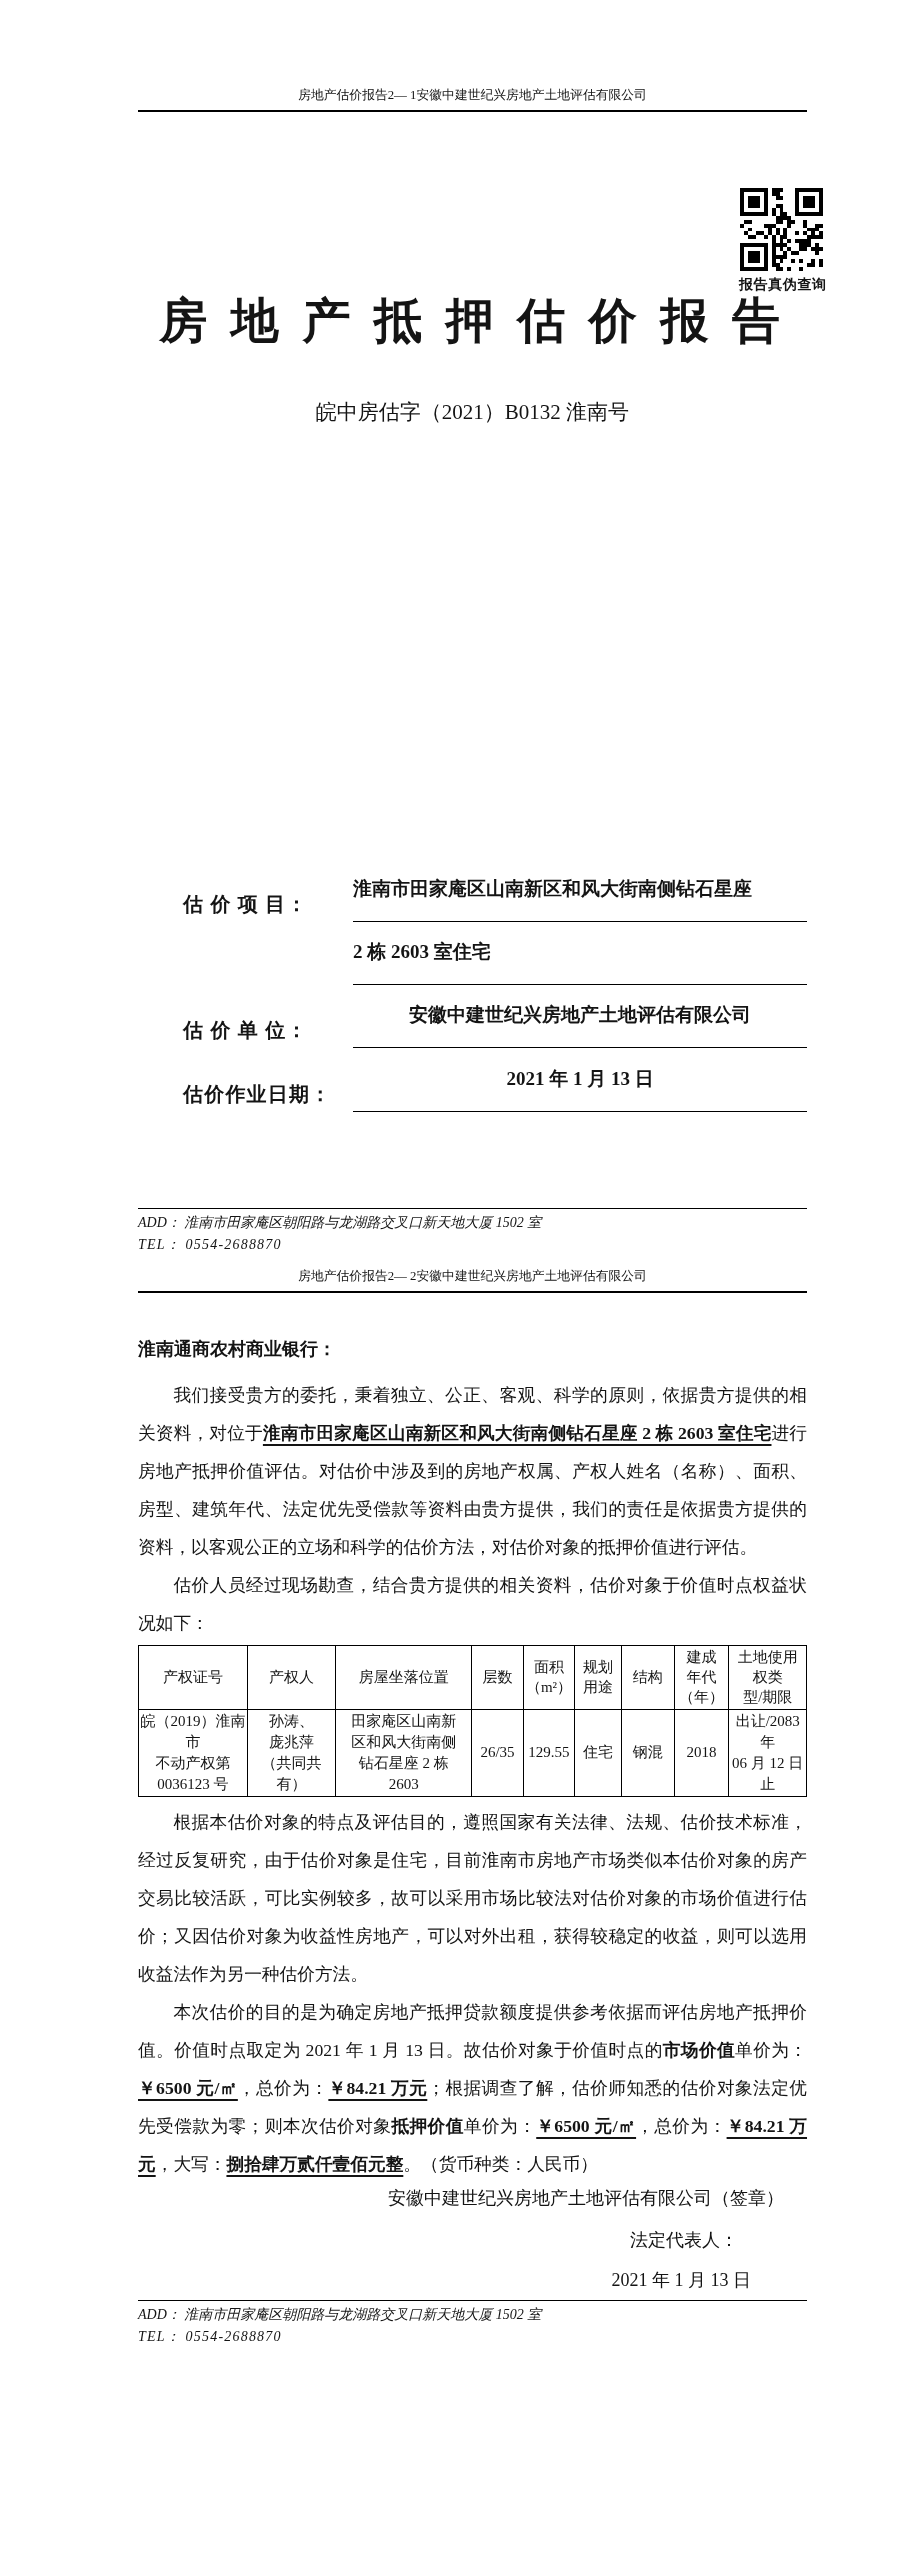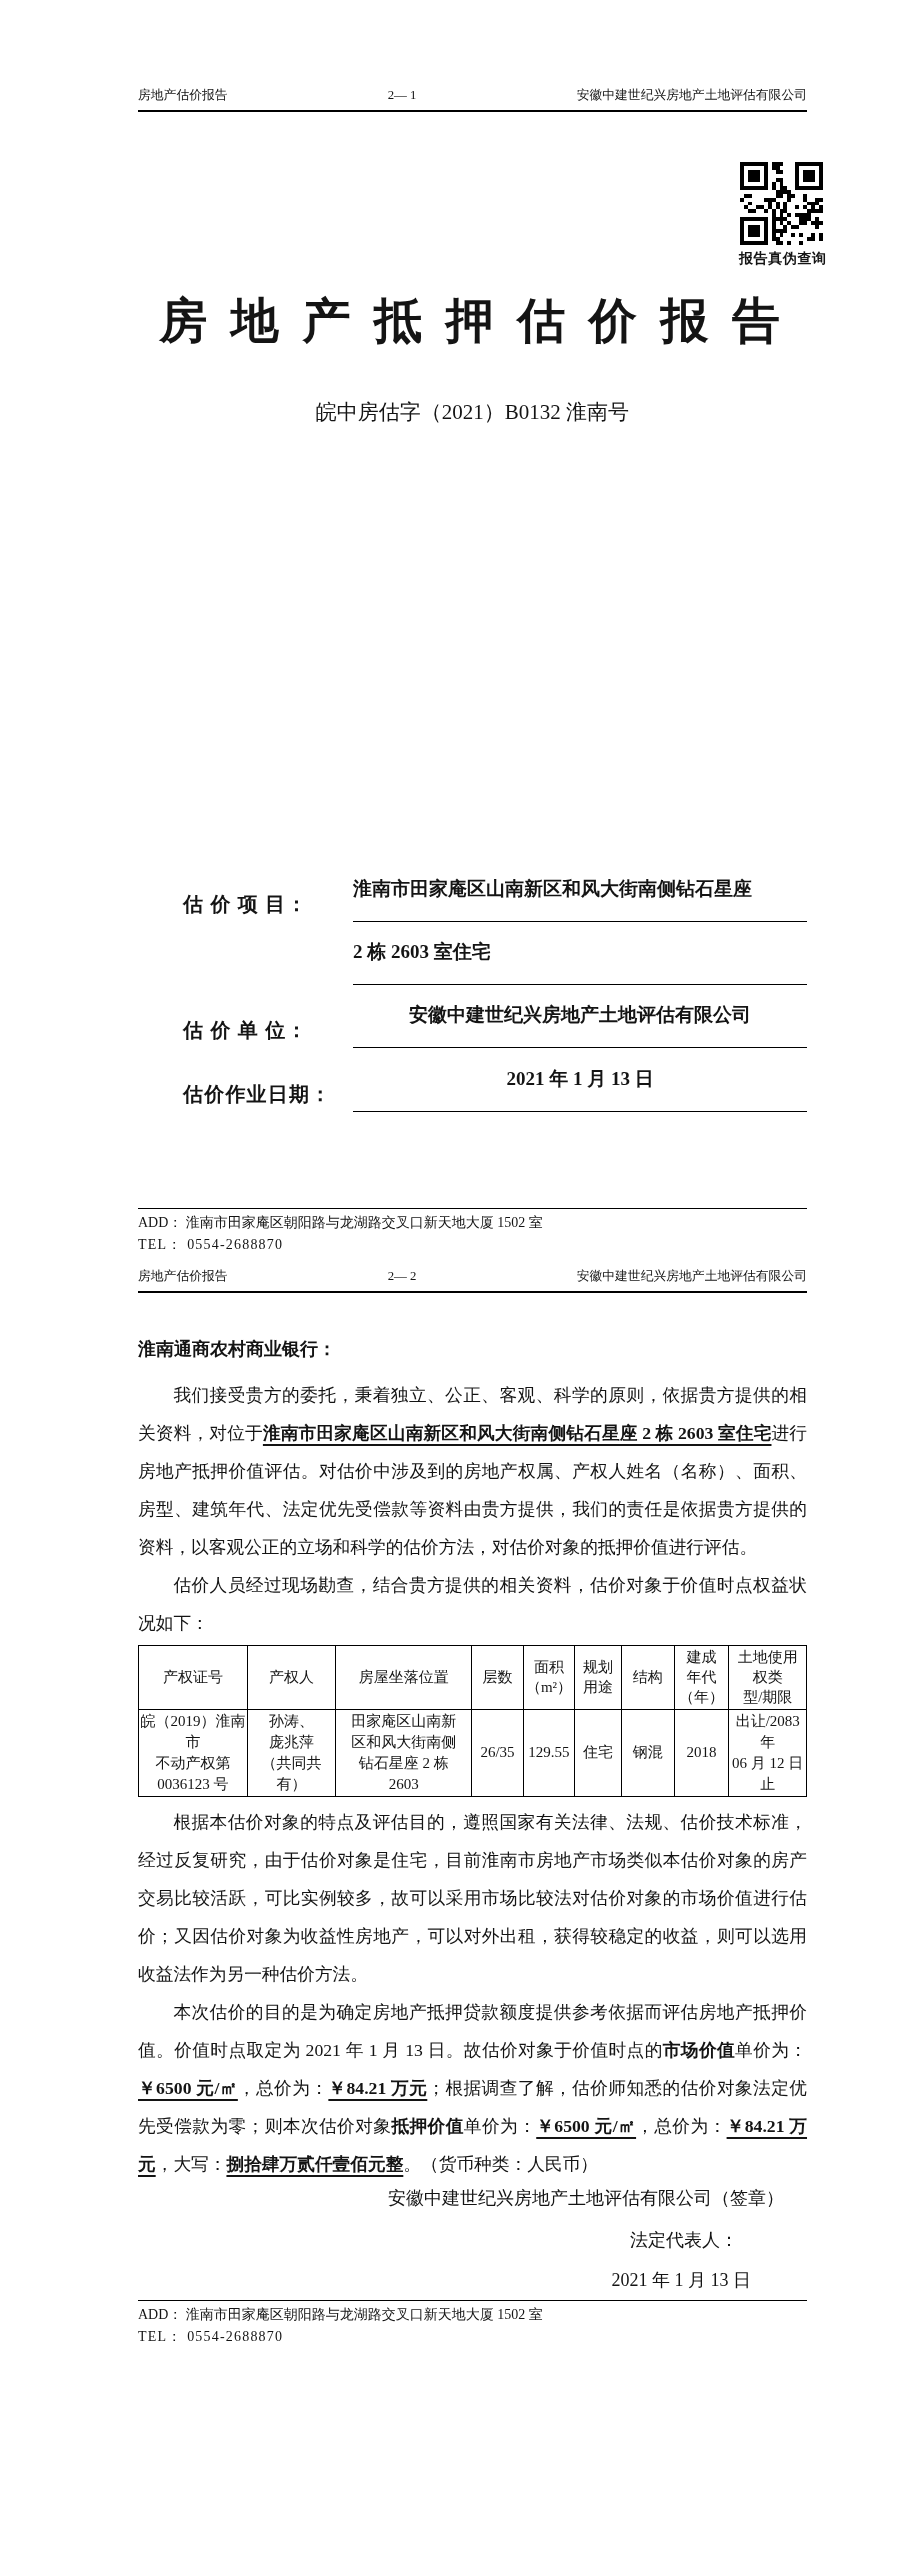--- a/index.html
+++ b/index.html
@@ -10,29 +10,29 @@
     min-height:2576px;
     background:#ffffff;
     color:#141414;
     font-family:"Liberation Serif","DejaVu Serif",serif;
     overflow:hidden;
   }
   .content { padding:0 115px 0 138px; }
 
   
   .strip {
-    display:flex; justify-content:space-between; align-items:flex-end;
+    display:flex; justify-content:center; align-items:flex-end;
     border-bottom:2.3px solid #000; padding-bottom:5.2px;
     font-size:12.8px; line-height:17.4px;
   }
   .strip-p1 { margin-top:87px; }
   .strip-p2 { margin-top:12.8px; }
 
   
-  .qr-block { position:absolute; top:162px; right:98px; width:85px; text-align:center; }
+  .qr-block { position:absolute; top:188px; right:98px; width:85px; text-align:center; }
   .qr-code { width:83px; height:83px; margin:0 auto; }
   .qr-caption { font-size:14px; font-weight:bold; margin-top:4.6px; letter-spacing:0.6px; white-space:nowrap; }
 
   .main-title {
     margin-top:177px; text-align:center;
     font-size:48px; font-weight:bold; letter-spacing:5.8px; white-space:nowrap;
   }
   .doc-number { margin-top:45px; text-align:center; font-size:21px; }
 
   
@@ -40,21 +40,21 @@
   .field { display:flex; align-items:flex-end; margin-top:17.4px; }
   .field:first-child { margin-top:0; }
   .field-label { width:170px; flex:none; font-size:20px; font-weight:bold; padding-bottom:4.1px; letter-spacing:1.2px; white-space:nowrap;margin-left:45px; }
   .field-value {
     flex:1; border-bottom:1.7px solid #000; text-align:center;
     font-size:19px; font-weight:bold; padding-bottom:19px; min-height:30px; white-space:nowrap;
   }
   .field-value.left { text-align:left; }
 
   
-  .doc-footer { border-top:1.7px solid #000; padding-top:3.5px; font-size:14px; line-height:21.5px; }
+  .doc-footer { border-top:1.7px solid #000; padding-top:3.5px; font-size:14px; line-height:21.5px;font-style:italic; }
   .doc-footer-p1 { margin-top:96px; }
   .doc-footer-p2 { margin-top:8.1px; }
   .doc-footer .tel { letter-spacing:1.2px; }
 
   
   .letter-title { margin-top:46px; text-align:center; font-size:23px; font-weight:bold; letter-spacing:16.3px; text-indent:16.3px; }
   .salutation { margin-top:44px; font-size:18px; font-weight:bold; }
   .para { font-size:17.7px; line-height:38px; text-align:justify; }
   .indent { text-indent:2em; }
   .para1 { margin-top:15px; }

